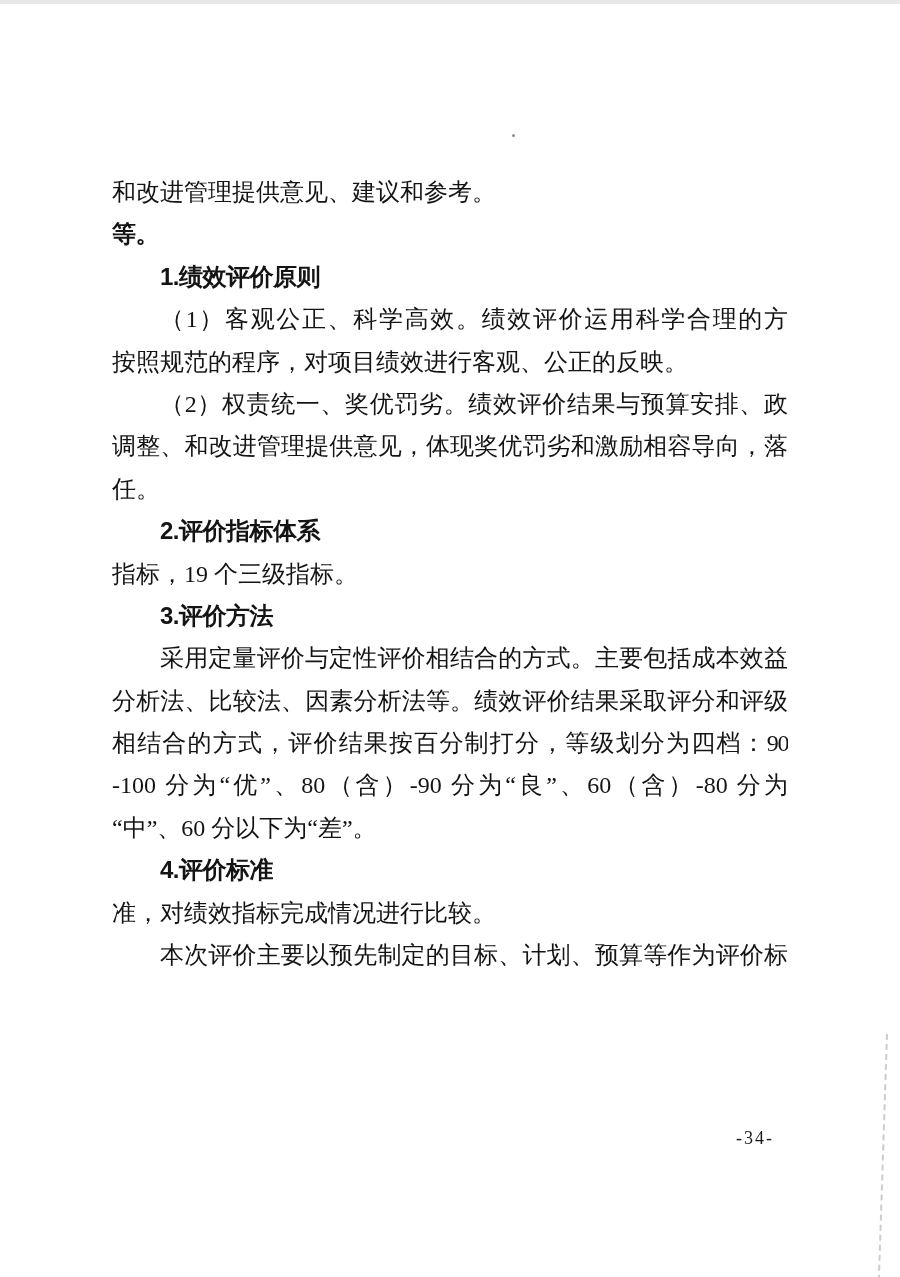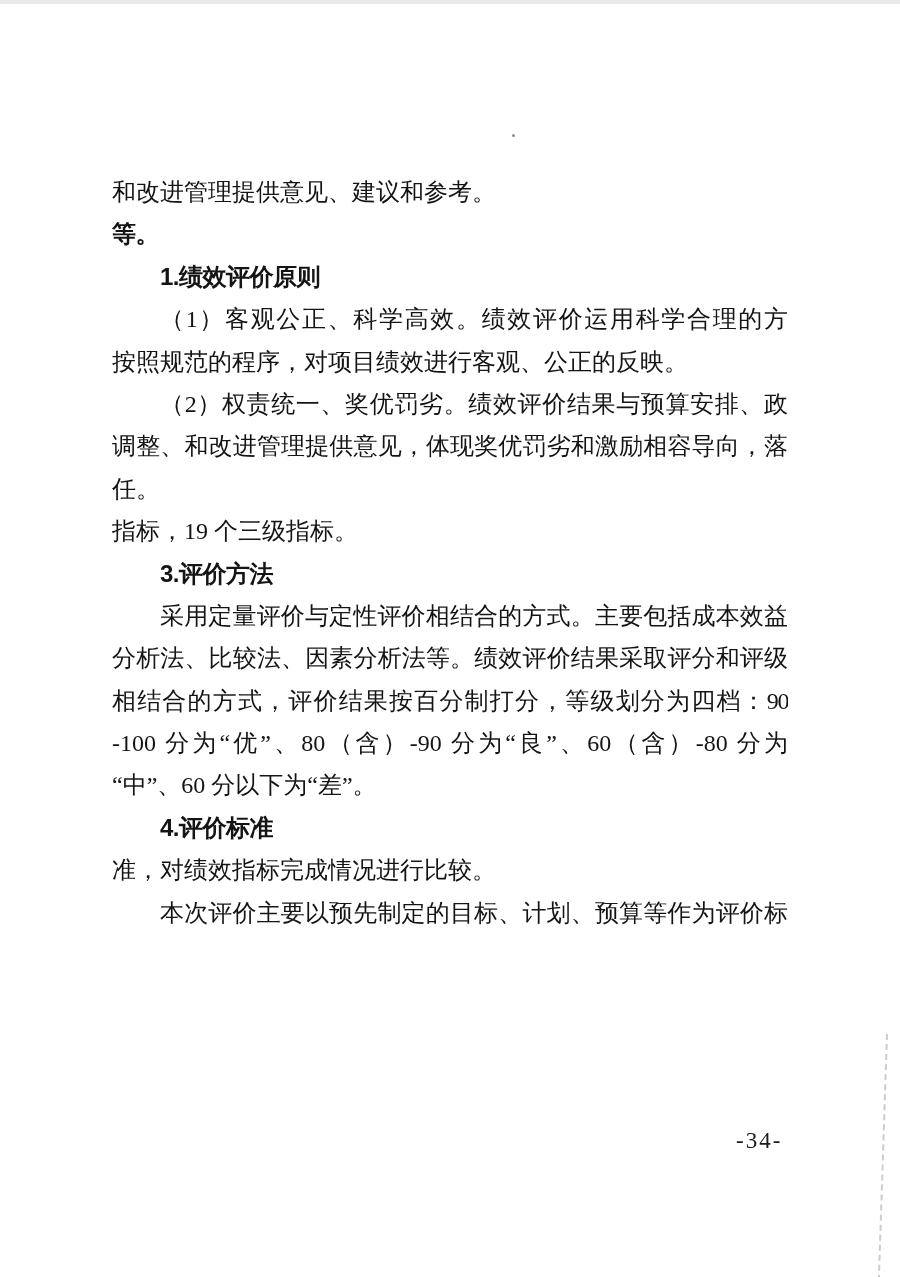--- a/index.html
+++ b/index.html
@@ -43,21 +43,21 @@
     font-family: "Liberation Sans", "DejaVu Sans", sans-serif;
     letter-spacing: -0.5px;
   }
   .line.tight {
     letter-spacing: -1.4px;
   }
   .page-number {
     position: absolute;
     top: 1124px;
     left: 736px;
-    font-size: 23px;
+    font-size: 18px;
     letter-spacing: 2px;
     font-family: "Liberation Serif", "DejaVu Serif", serif;
     color: #1a1a1a;
   }
   .speck {
     position: absolute;
     left: 512px;
     top: 130px;
     width: 3px;
     height: 3px;
@@ -82,20 +82,21 @@
   <div class="speck"></div>
   <div class="text-block" id="doc-lines">
       <div class="line">和改进管理提供意见、建议和参考。</div>
       <div class="line bold">等。</div>
       <div class="line bold indent">1.绩效评价原则</div>
       <div class="line indent justify">（1）客观公正、科学高效。绩效评价运用科学合理的方法，</div>
       <div class="line">按照规范的程序，对项目绩效进行客观、公正的反映。</div>
       <div class="line indent justify">（2）权责统一、奖优罚劣。绩效评价结果与预算安排、政策</div>
       <div class="line justify">调整、和改进管理提供意见，体现奖优罚劣和激励相容导向，落</div>
       <div class="line">任。</div>
+      <div class="line bold indent">2.评价指标体系</div>
       <div class="line">指标，19 个三级指标。</div>
       <div class="line bold indent">3.评价方法</div>
       <div class="line indent justify">采用定量评价与定性评价相结合的方式。主要包括成本效益</div>
       <div class="line justify">分析法、比较法、因素分析法等。绩效评价结果采取评分和评级</div>
       <div class="line justify tight">相结合的方式，评价结果按百分制打分，等级划分为四档：90（含）</div>
       <div class="line justify">-100 分为“优”、80（含）-90 分为“良”、60（含）-80 分为</div>
       <div class="line">“中”、60 分以下为“差”。</div>
       <div class="line bold indent">4.评价标准</div>
       <div class="line">准，对绩效指标完成情况进行比较。</div>
       <div class="line indent justify">本次评价主要以预先制定的目标、计划、预算等作为评价标</div>

